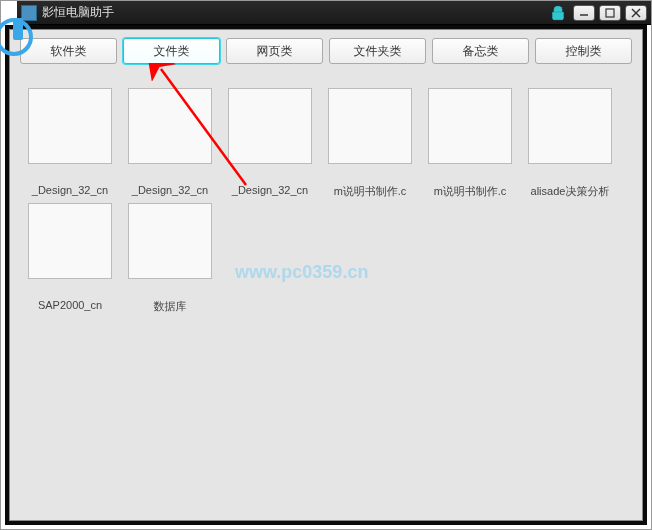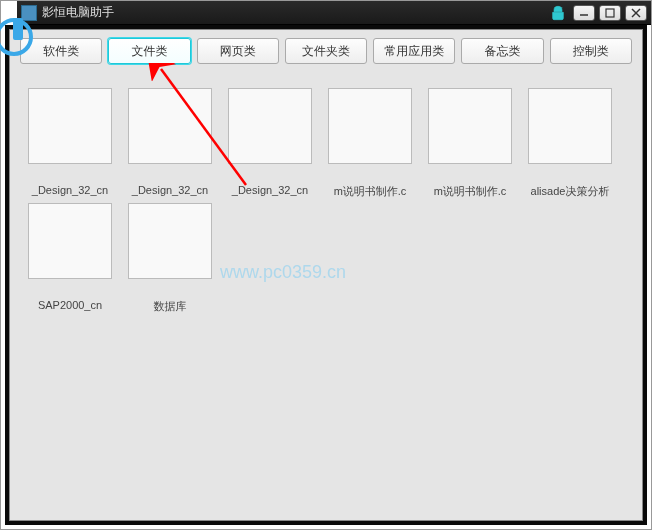--- a/index.html
+++ b/index.html
@@ -2,21 +2,21 @@
 <html><head>
 <meta charset="utf-8">
 <style>
 * { margin: 0; padding: 0; box-sizing: border-box; font-family: "Microsoft YaHei", SimSun, sans-serif; }
 body { width: 652px; height: 530px; background: #fff; position: relative; overflow: hidden; }
 
 .watermark-logo { position: absolute; top: 18px; left: -5px; z-index: 100; pointer-events: none; }
 .wm-circle { width: 38px; height: 38px; border: 4px solid #3aa8e8; border-radius: 50%; position: relative; }
 .wm-circle::before { content: ''; position: absolute; top: -4px; left: 14px; width: 10px; height: 22px; background: #3aa8e8; border-radius: 2px; }
 .wm-text { position: absolute; top: 24px; left: 35px; font-size: 24px; font-weight: bold; color: #2d9ed6; white-space: nowrap; letter-spacing: 1px; }
-.wm-url { position: absolute; top: 262px; left: 220px; font-size: 18px; color: #aed8ec; font-weight: normal; z-index: 5; pointer-events: none; }
+.wm-url { position: absolute; top: 262px; left: 235px; font-size: 18px; color: #aed8ec; font-weight: bold; z-index: 5; pointer-events: none; }
 
 .outer-frame { width: 652px; height: 530px; border: 1px solid #999; background: #fff; position: relative; }
 
 .titlebar { height: 24px; background: linear-gradient(180deg, #2a2a2a 0%, #1a1a1a 100%); display: flex; align-items: center; padding: 0 4px; border-bottom: 1px solid #000; margin-left: 16px; }
 .titlebar-icon { width: 16px; height: 16px; margin-right: 5px; background: #4a90c0; border: 1px solid #2a6a90; }
 .titlebar-text { color: #e0e0e0; font-size: 12px; flex: 1; }
 .tray-icon { width: 18px; height: 16px; margin-right: 6px; }
 .tray-icon svg { width: 100%; height: 100%; }
 .win-controls { display: flex; gap: 4px; }
 .win-btn { width: 22px; height: 16px; background: linear-gradient(180deg, #f5f5f5 0%, #ddd 100%); border: 1px solid #555; border-radius: 3px; display: flex; align-items: center; justify-content: center; cursor: pointer; }
@@ -76,21 +76,20 @@
   </div>
 
   <div class="app-body">
     <div class="content-area">
 
       <div class="tabs-row">
         <div class="tab-btn">软件类</div>
         <div class="tab-btn active">文件类</div>
         <div class="tab-btn">网页类</div>
         <div class="tab-btn">文件夹类</div>
-        <div class="tab-btn">常用应用类</div>
         <div class="tab-btn">备忘类</div>
         <div class="tab-btn">控制类</div>
       </div>
 
       <div class="items-grid">
         <div class="item-card">
           <div class="item-thumb"></div>
           <div class="item-label">_Design_32_cn</div>
         </div>
         <div class="item-card">

